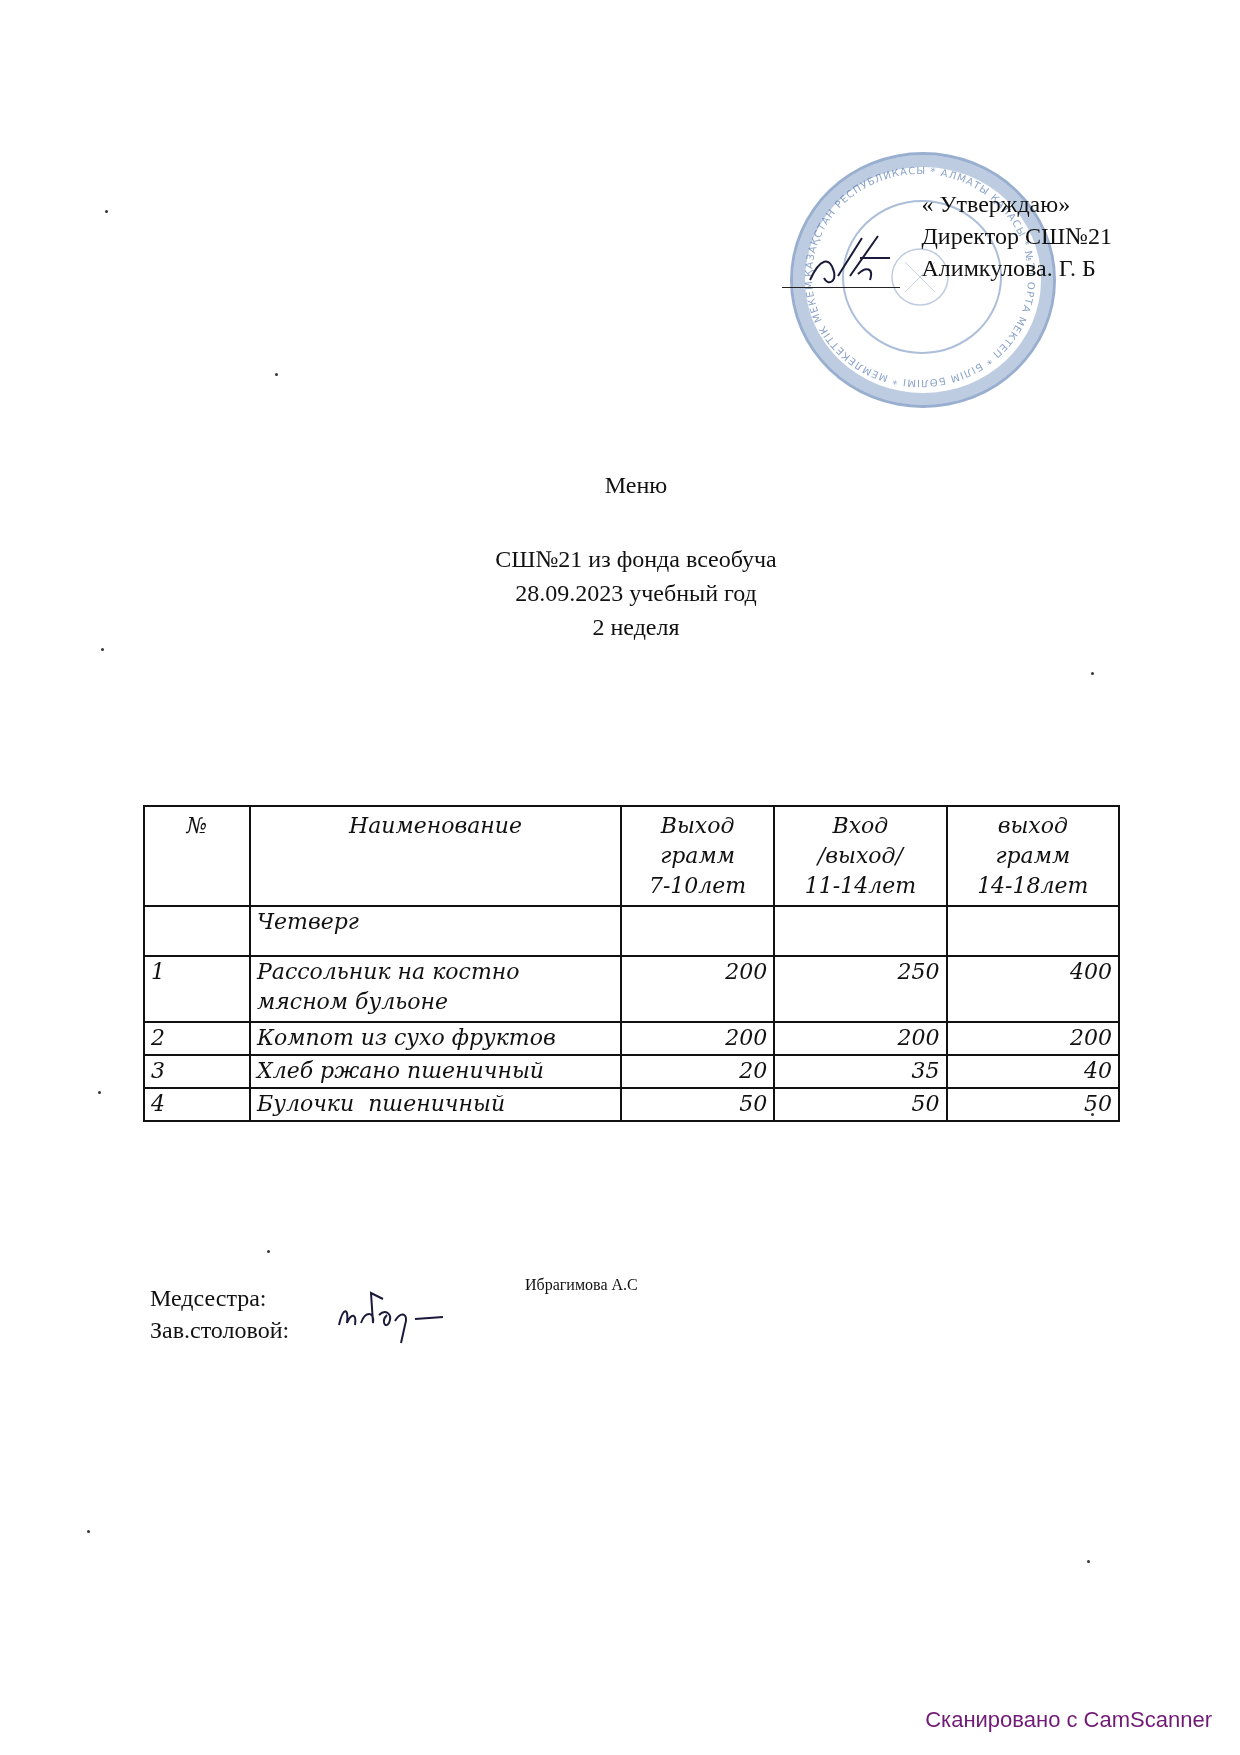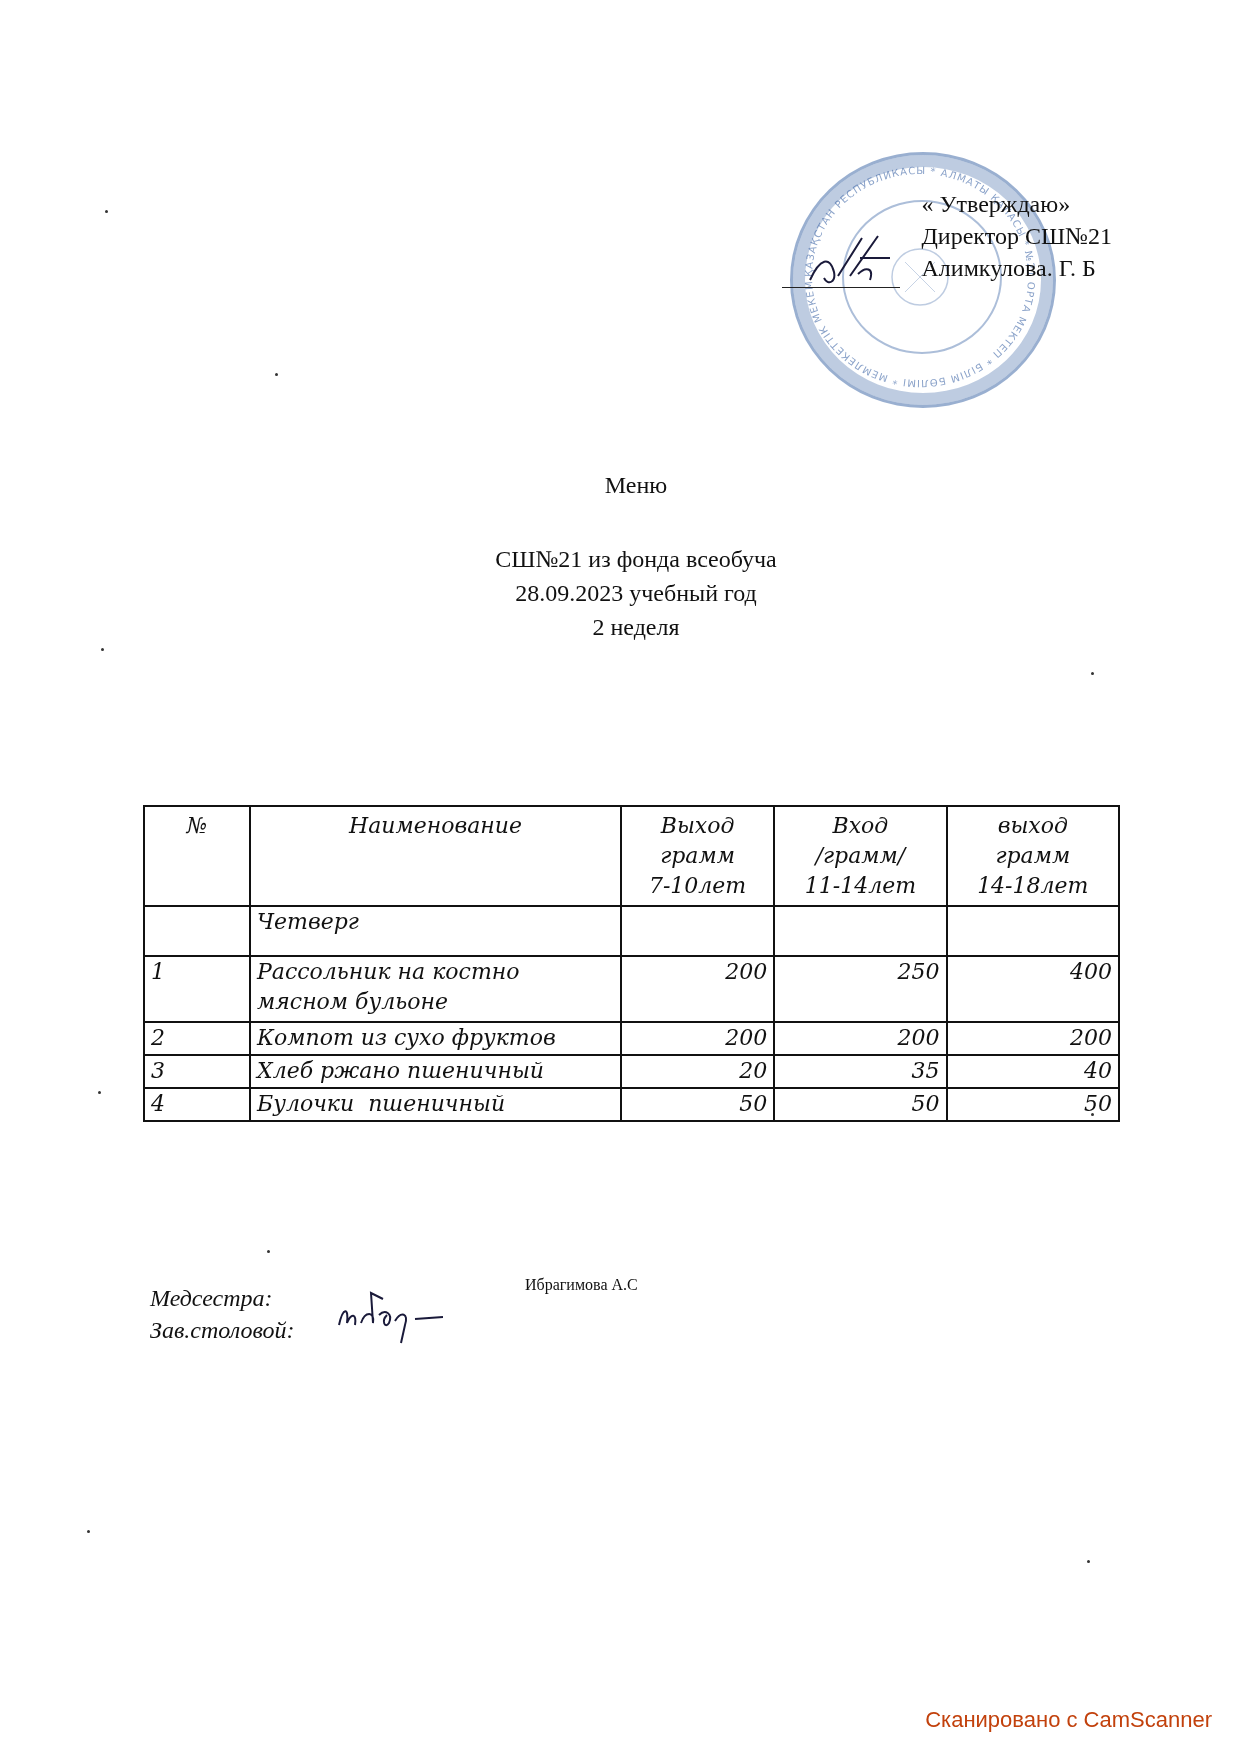--- a/index.html
+++ b/index.html
@@ -30,23 +30,23 @@
     font-family: "DejaVu Serif", serif;
   }
   table.menu td, table.menu th {
     border: 2px solid #111; padding: 0 6px; vertical-align: top; font-weight: normal;
     line-height: 30px; font-size: 22px;
   }
   table.menu th { text-align: center; padding-top: 4px; }
   .c-num { width: 92px; }
   .c-name { width: 357px; }
   .c-v { text-align: right; }
-  .footer { left: 150px; top: 1282px; font-size: 24px; line-height: 32px; font-style: italic; }
+  .footer { left: 150px; top: 1282px; font-size: 24px; line-height: 32px; }
   .footer-name { left: 525px; top: 1276px; font-size: 16px; }
-  .scanner { right: 28px; bottom: 22px; font-family: "Liberation Sans", sans-serif; font-size: 22px; color: #c2410c; }
+  .scanner { right: 28px; bottom: 22px; font-family: "Liberation Sans", sans-serif; font-size: 22px; color: #701a75; }
   .speck { width: 3px; height: 3px; background: #333; border-radius: 50%; }
 </style>
 </head>
 <body>
 
 <div class="abs stamp"></div>
 <div class="abs stamp-inner"></div>
 <svg class="abs stamp-ring-text" viewBox="0 0 260 250">
   <defs>
     <path id="ringPath" d="M130,125 m-108,0 a108,103 0 1,1 216,0 a108,103 0 1,1 -216,0"></path>
@@ -79,21 +79,21 @@
       <tr style="height:100px">
     <th class="c-num"><span>№</span></th>
     <th class="c-name"><span>Наименование</span></th>
     <th>
       <div>Выход</div>
           <div>грамм</div>
           <div>7-10лет</div>
     </th>
     <th>
       <div>Вход</div>
-          <div>/грамм/</div>
+          <div>/выход/</div>
           <div>11-14лет</div>
     </th>
     <th>
       <div>выход</div>
           <div>грамм</div>
           <div>14-18лет</div>
     </th>
   </tr>
   <tr style="height:50px">
     <td></td>

